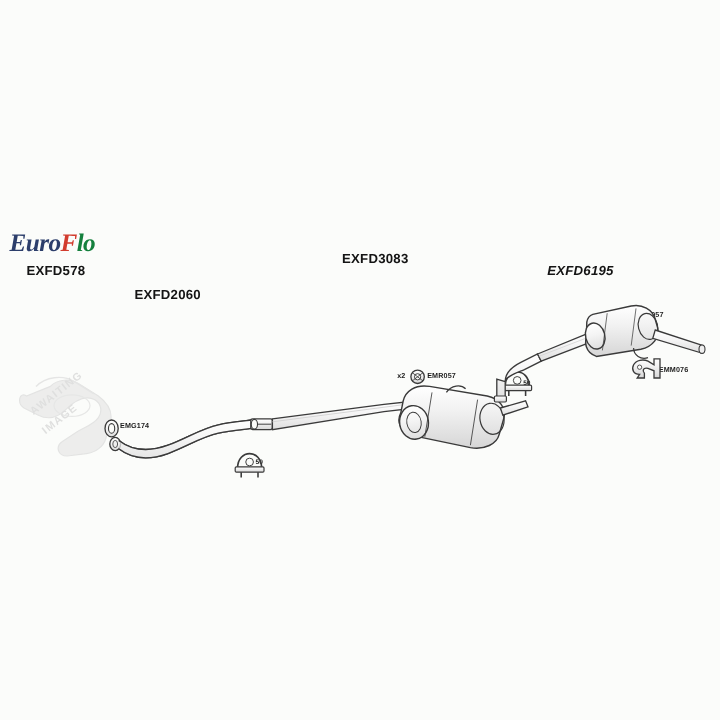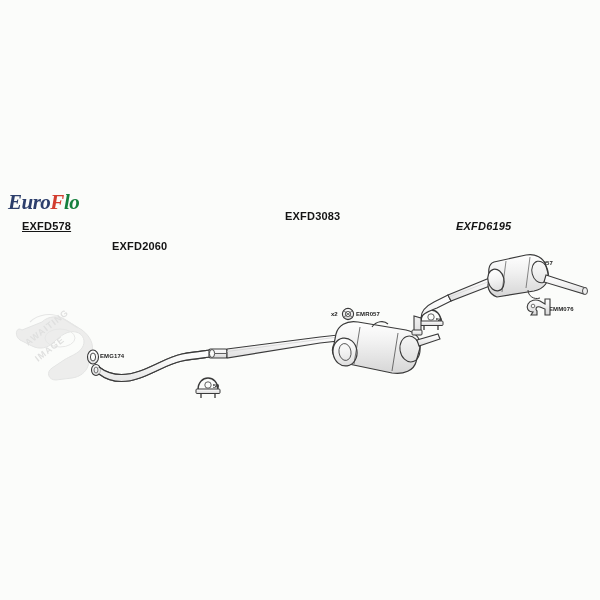--- a/index.html
+++ b/index.html
@@ -44,21 +44,21 @@
   .part-heading {
     position: absolute;
     font-family: "Liberation Sans", sans-serif;
     font-size: 11px;
     font-weight: bold;
     color: #141414;
     letter-spacing: 0.2px;
     white-space: nowrap;
     user-select: none;
   }
-  #heading-0 { left: 22px;  top: 220px; text-decoration: underline; }
+  #heading-0 { left: 22px;  top: 220px; }
   #heading-1 { left: 112px; top: 220px; margin-top: 20px; }
   #heading-2 { left: 285px; top: 210px; }
   #heading-3 { left: 456px; top: 220px; font-style: italic; }
 
   
   .acc-label {
     position: absolute;
     font-family: "Liberation Sans", sans-serif;
     font-size: 6px;
     font-weight: bold;

